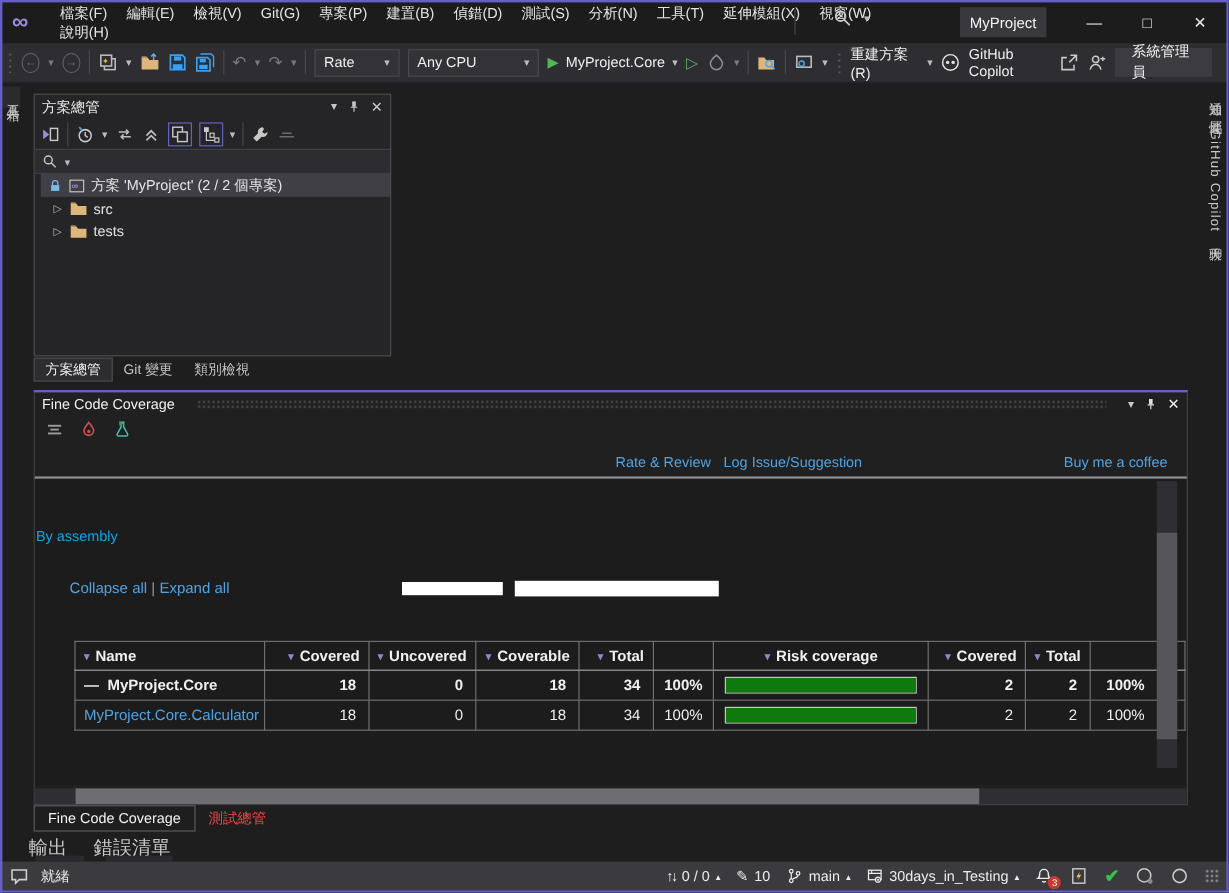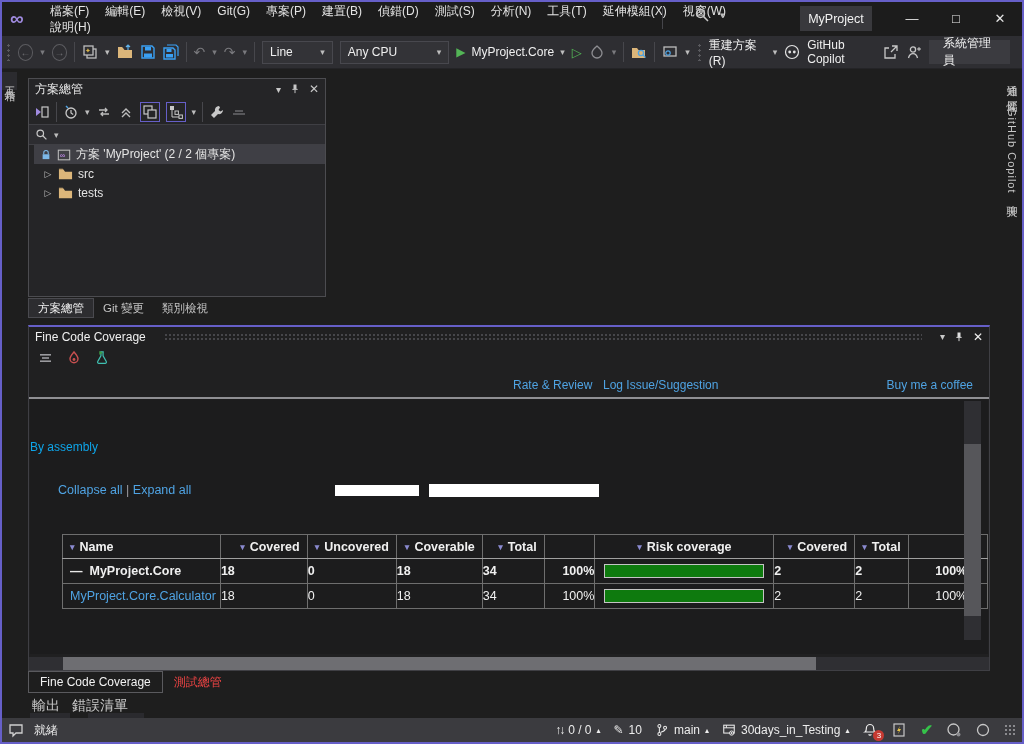--- a/index.html
+++ b/index.html
@@ -97,34 +97,34 @@
   .hthumb{position:absolute;left:34px;width:753px;top:0;bottom:0;background:#6E6E72}
 
   
   .cov-table{position:absolute;left:32px;top:135px;border-collapse:collapse;table-layout:fixed;font-size:12.5px}
   .cov-table th,.cov-table td{border:1px solid #6E6E6E;color:#F0F0F0;height:24px;overflow:hidden;white-space:nowrap}
   .cov-table td{height:25px}
   .cov-table th{font-weight:bold;border-bottom:1px solid #A0A0A0}
   .hcell{display:flex;align-items:center;gap:5px;padding:0 7px}
   .hcell.r{justify-content:flex-end}.hcell.c{justify-content:center}
   .sort{color:#8A8AD0;font-size:9px}
-  .num{padding-right:10px}
-  .pct{text-align:right}
+  .num{text-align:right;padding-right:10px}
+  .pct{text-align:center}
   .name-cell{display:flex;align-items:center;gap:7px;padding-left:7px}
   .expander{color:#E8E8E8;font-weight:bold}
   .bar-wrap{margin:0 9px;height:14px;border:1px solid #C4C4C4;background:#1E1E1E}
   .bar-fill{height:100%;background:#0E7A0E}
   .bold{font-weight:bold}
   .name-link{color:#4FA3E3;padding-left:7px}
 
   
   .fcc-btabs{position:absolute;left:28px;top:671px;height:22px;display:flex;align-items:stretch;font-size:12px}
   .fcc-btab{padding:2px 11px;color:#ef4444;display:flex;align-items:center}
   .fcc-btab.active{background:#1E1E1E;border:1px solid #5A5A5E;color:#F2F2F2}
-  .tray{position:absolute;left:32px;top:697px;display:flex;gap:12px;font-size:14px;color:#C8C8C8}
+  .tray{position:absolute;left:24px;top:697px;display:flex;gap:22px;font-size:16px;color:#C8C8C8}
   .stub{position:absolute;top:713px;height:5px;background:#2A2A2E}
 
   
   .statusbar{position:absolute;left:0;right:0;top:718px;height:24px;background:#3B3B3F;
              display:flex;align-items:center;color:#ECECEC;font-size:12px}
   .sb-left{display:flex;align-items:center;gap:10px;margin-left:8px}
   .sb-right{margin-left:auto;display:flex;align-items:center;gap:13px;margin-right:8px}
   .sb-item{display:flex;align-items:center;gap:5px}
   .tri{font-size:8px;color:#ECECEC}
   .bell-wrap{position:relative}
@@ -205,21 +205,21 @@
         <rect x="3.5" y="5" width="5" height="3" fill="#3AA0F3"></rect>
         <rect x="3" y="10" width="7" height="3.5" fill="#3AA0F3"></rect>
       </svg>
     <span class="v-sep"></span>
     <span class="dis" style="font-size:14px">↶</span>
     <span class="caret dis">▾</span>
     <span class="dis" style="font-size:14px">↷</span>
     <span class="caret dis">▾</span>
     <span class="v-sep"></span>
     <div class="combo debug">
-      <span>Line</span>
+      <span>Rate</span>
       <span class="caret">▾</span>
     </div>
     <div class="combo cpu">
       <span>Any CPU</span>
       <span class="caret">▾</span>
     </div>
     <div class="start-btn">
       <span class="play">▶</span>
       <span>MyProject.Core</span>
       <span class="caret">▾</span>

